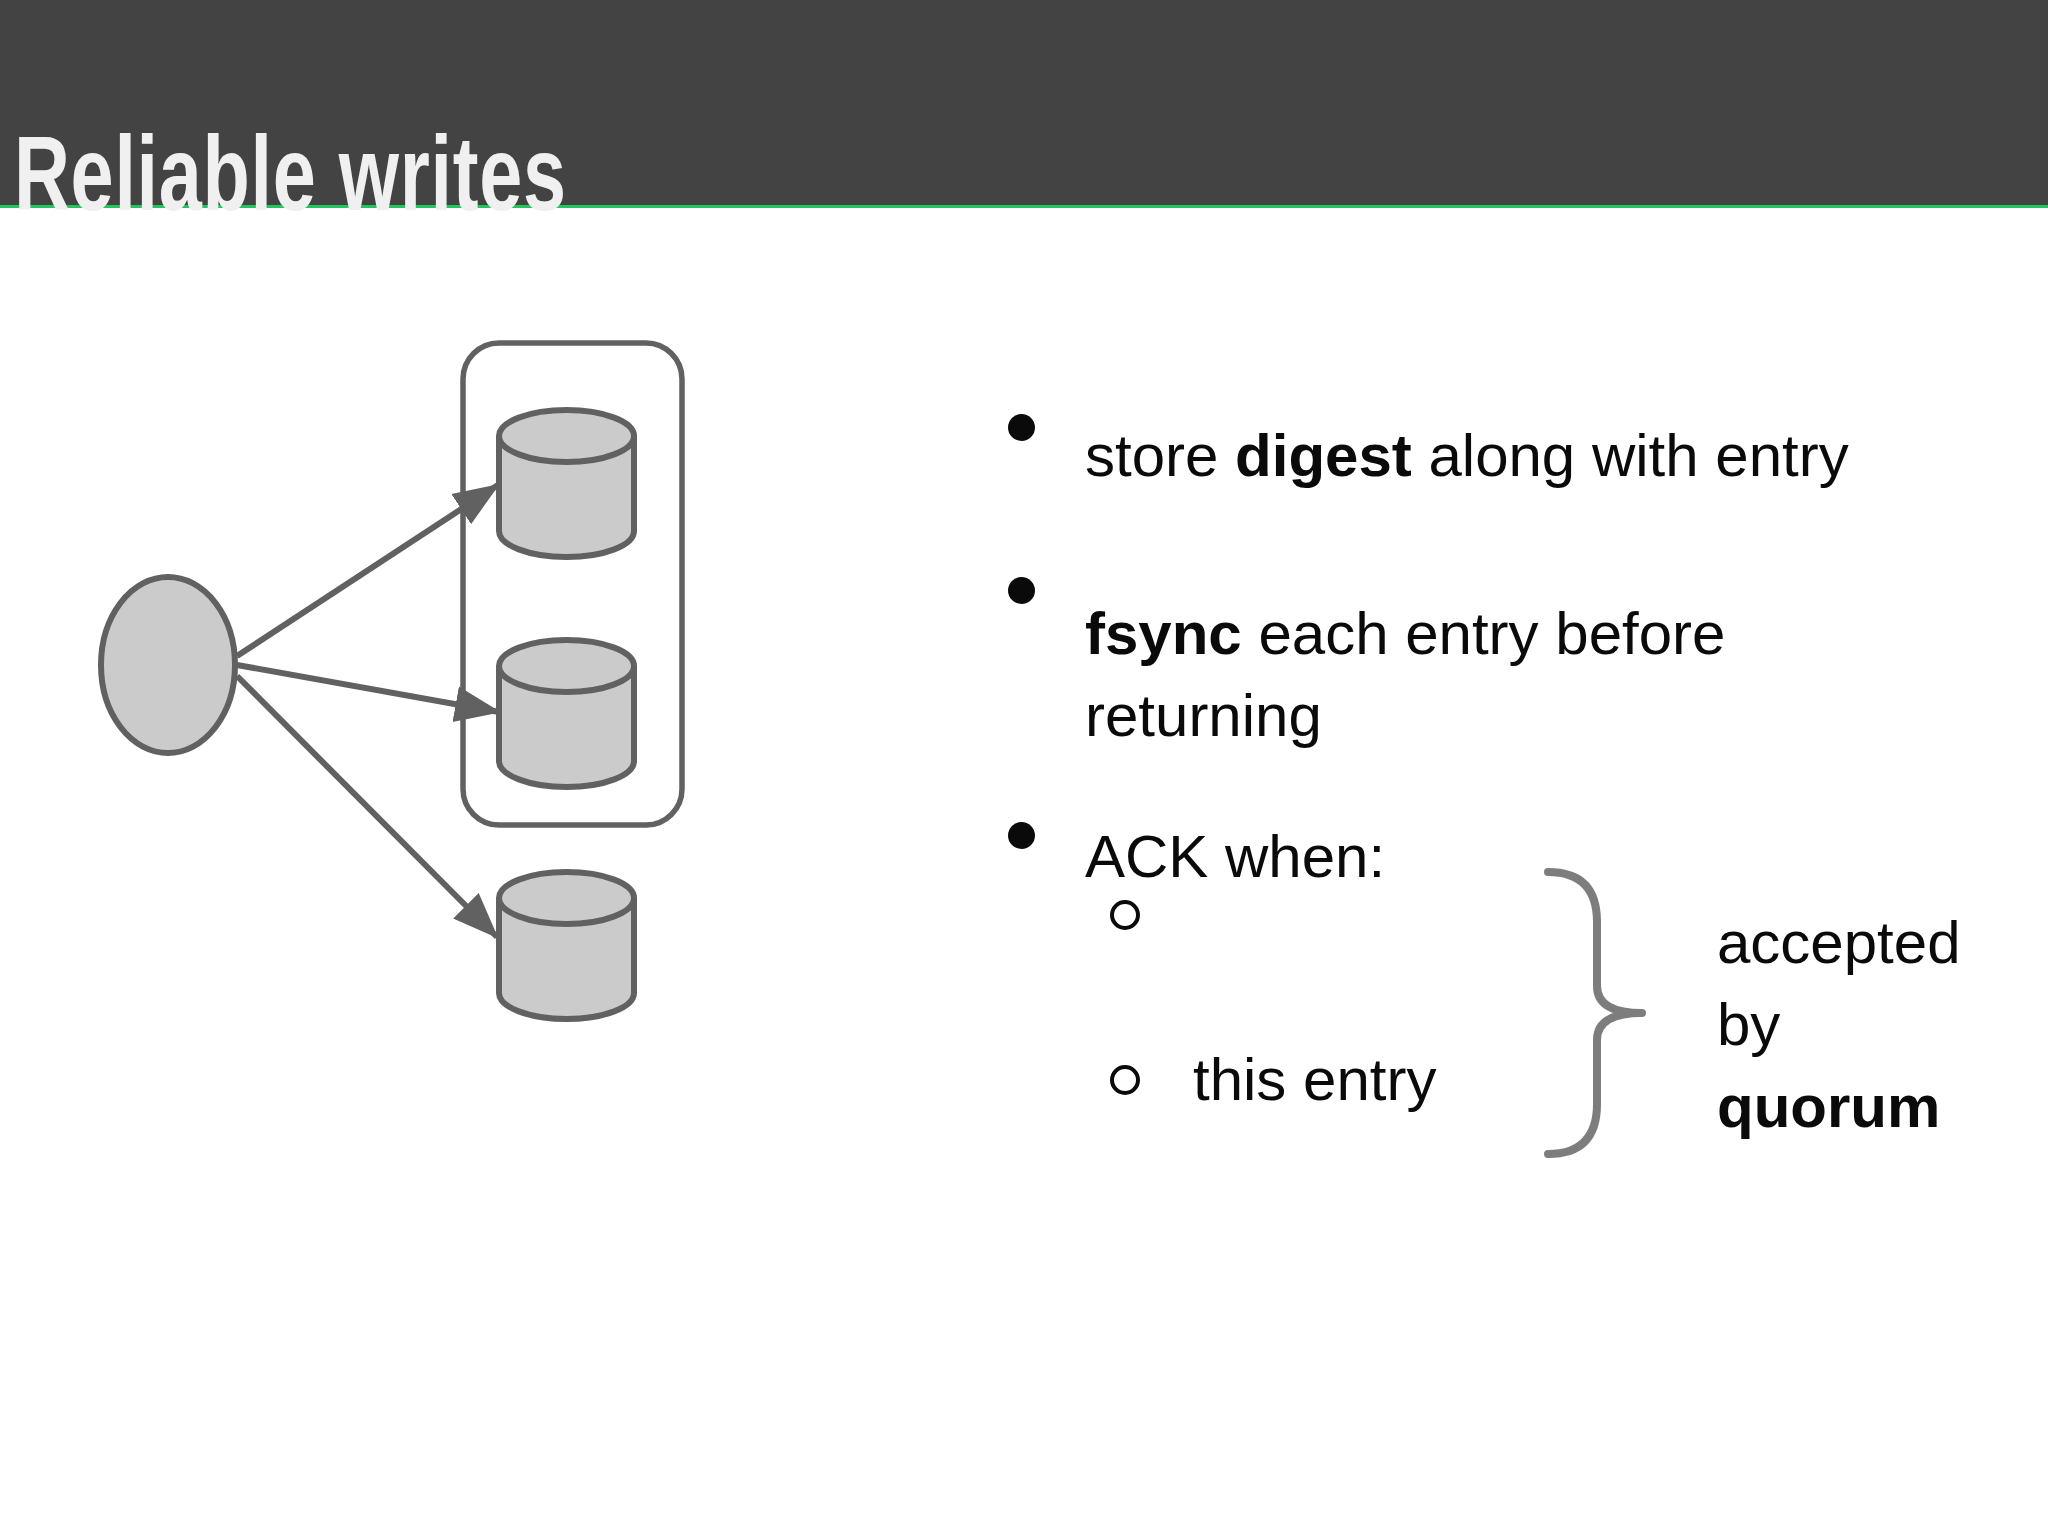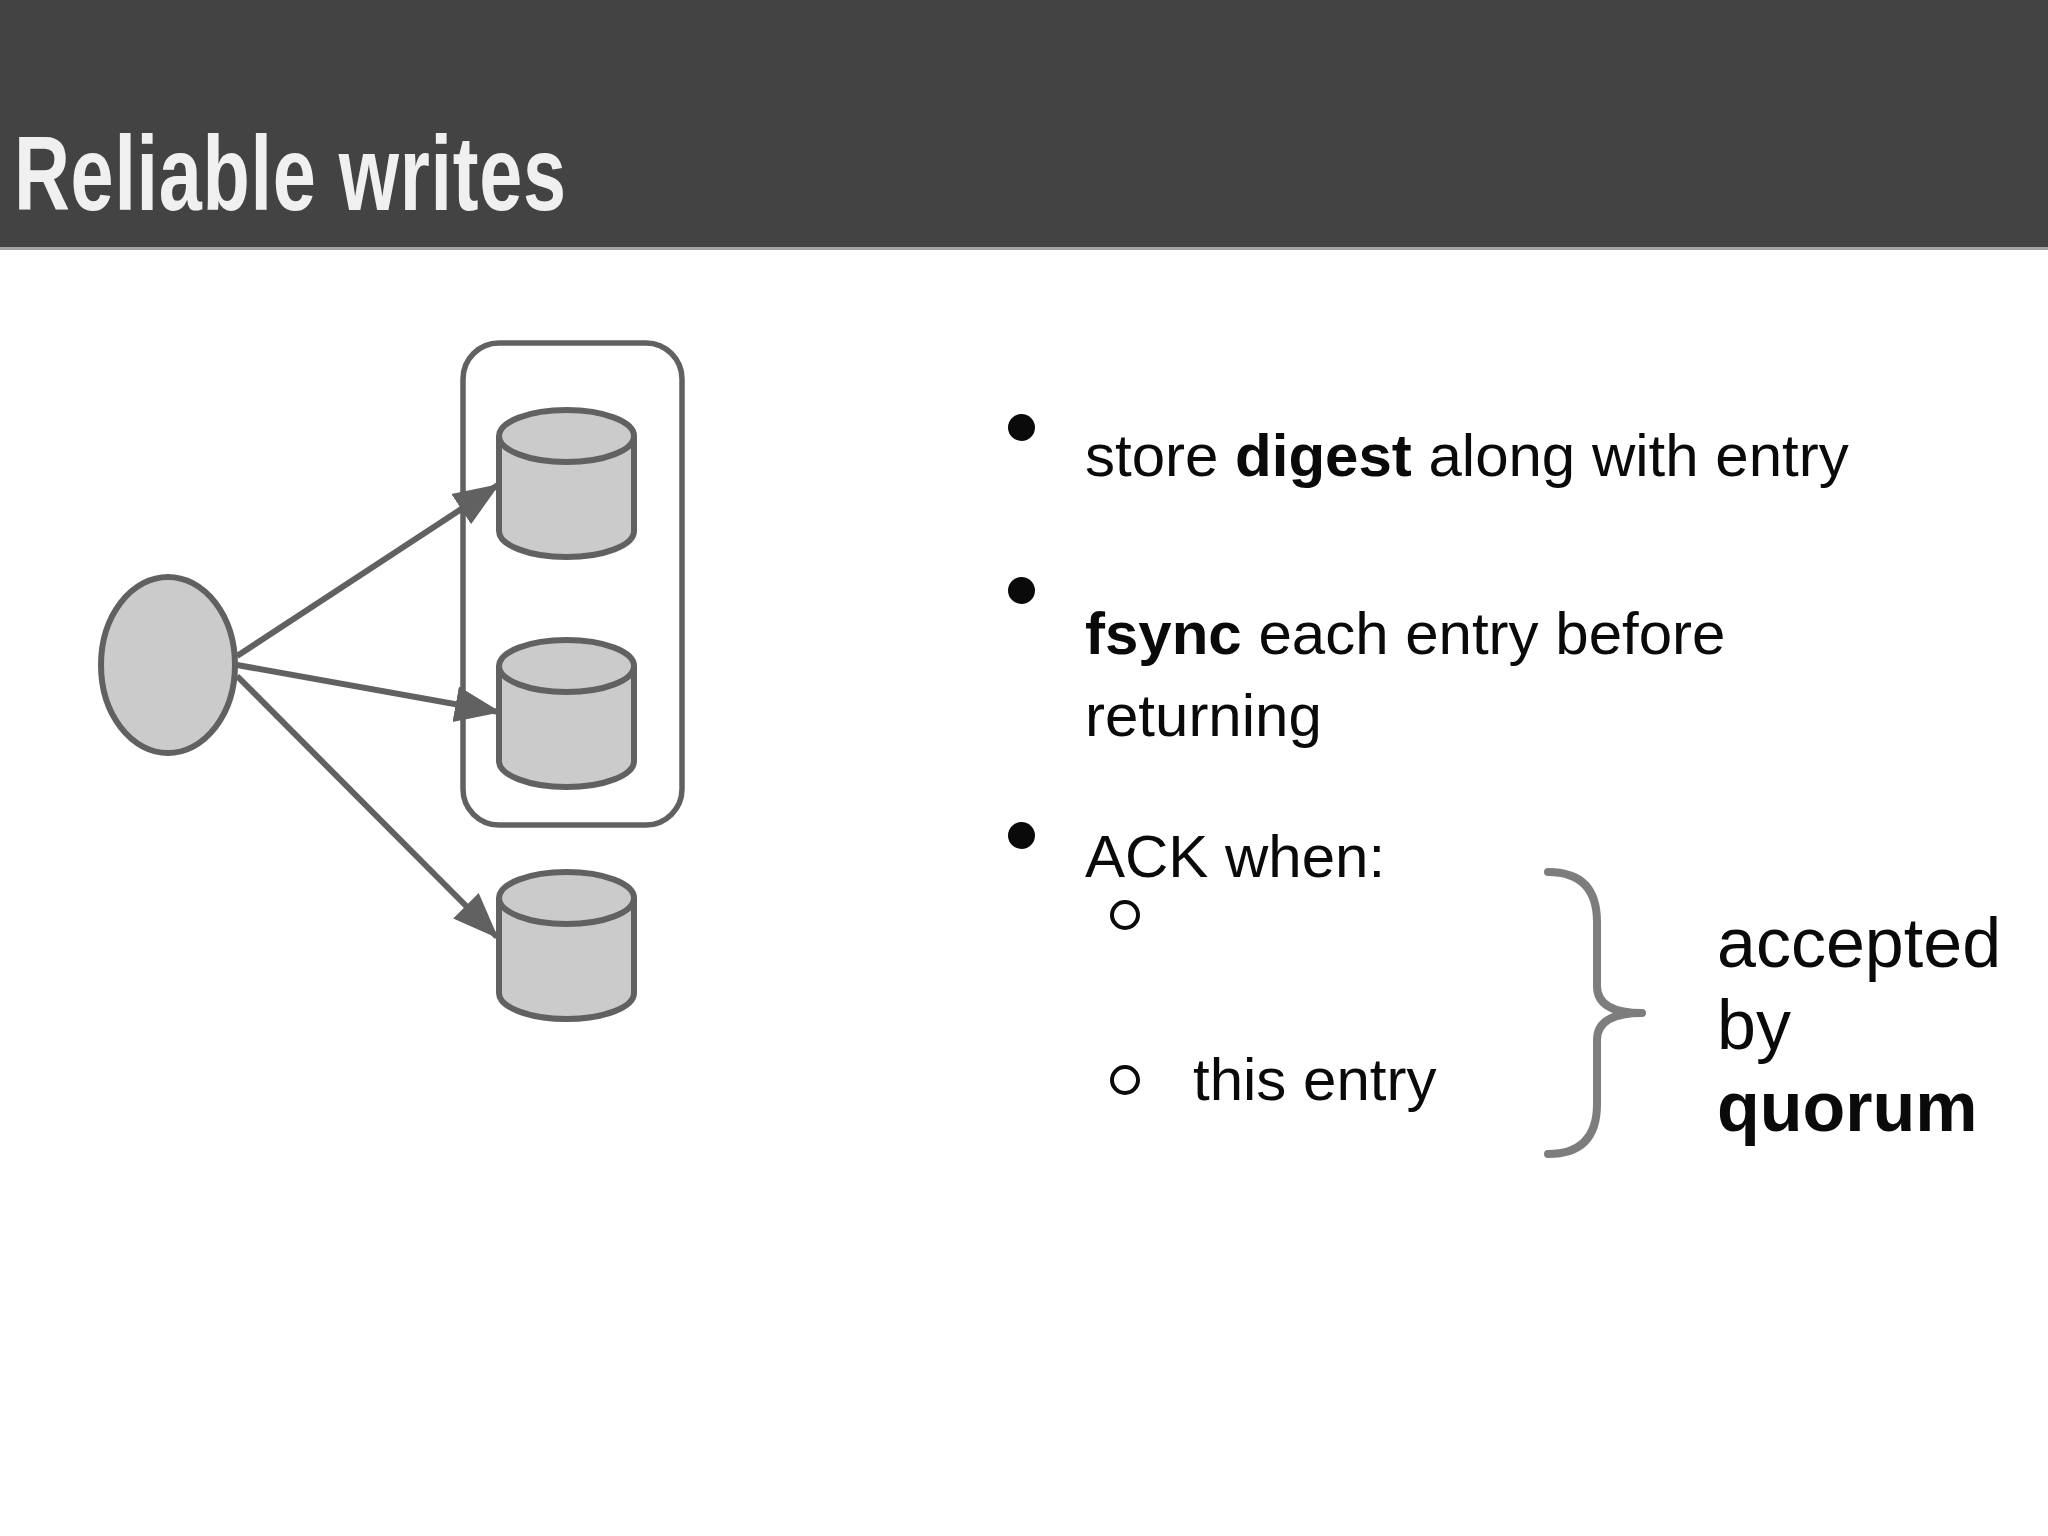--- a/index.html
+++ b/index.html
@@ -1,38 +1,38 @@
 <!DOCTYPE html>
 <html><head>
 <meta charset="utf-8">
 <style>
   html,body{margin:0;padding:0;background:#ffffff;}
   .slide{
     position:relative;width:2048px;height:1536px;background:#ffffff;overflow:hidden;
     font-family:"Liberation Sans","DejaVu Sans",sans-serif;color:#0a0a0a;
   }
   .titlebar{
-    position:absolute;top:0;left:0;width:2048px;height:250px;
-    background:#434343;border-bottom:3px solid #a3a3a3;box-sizing:border-box;
+    position:absolute;top:0;left:0;width:2048px;height:208px;
+    background:#434343;border-bottom:3px solid #22c55e;box-sizing:border-box;
   }
   .title{
     position:absolute;left:14px;top:120px;line-height:106px;font-size:106px;
     font-weight:bold;color:#f0f0f0;white-space:nowrap;
     transform:scaleX(.73);transform-origin:0 50%;letter-spacing:1px;
   }
   .diagram{position:absolute;top:0;left:0;width:2048px;height:1536px;}
   .t{position:absolute;font-size:60px;line-height:82px;color:#0a0a0a;}
   .t b{font-weight:700;}
   .b1{left:1085px;top:386px;white-space:nowrap;margin-top:29px;}
   .b2{left:1085px;top:549px;width:800px;margin-top:44px;}
   .b3{left:1085px;top:816px;white-space:nowrap;}
   .s1{left:1185px;top:874px;width:400px;}
   .s2{left:1185px;top:1039px;white-space:nowrap;margin-left:8px;}
   .annot{left:1717px;top:902px;}
-  .annot div{font-size:70px;line-height:82px;}
+  .annot div{font-size:60px;line-height:82px;}
   .annot .bold{font-weight:700;}
   .dot{position:absolute;width:27px;height:27px;border-radius:50%;background:#0a0a0a;}
   .dot1{left:1008px;top:414px;}
   .dot2{left:1008px;top:577px;}
   .dot3{left:1008px;top:822px;}
   .circ{position:absolute;width:30px;height:30px;border-radius:50%;
     border:4px solid #0a0a0a;box-sizing:border-box;background:transparent;}
   .c1{left:1110px;top:900px;}
   .c2{left:1110px;top:1065px;}
 </style>

